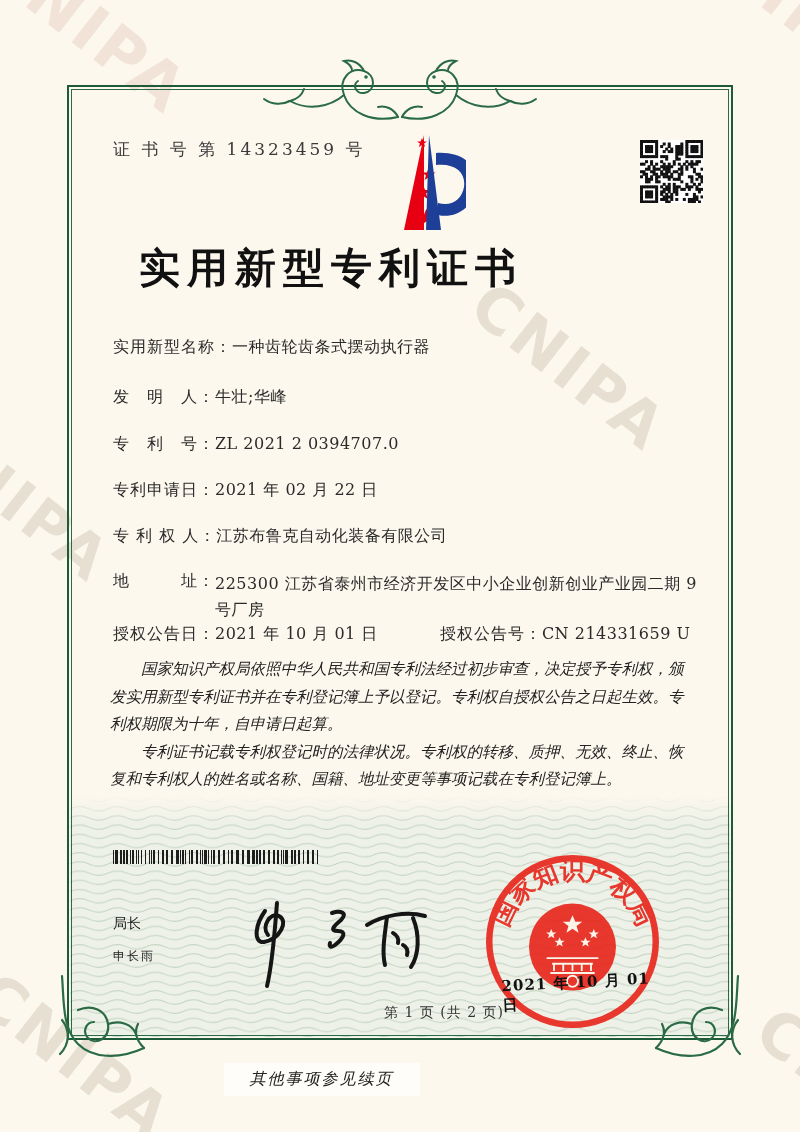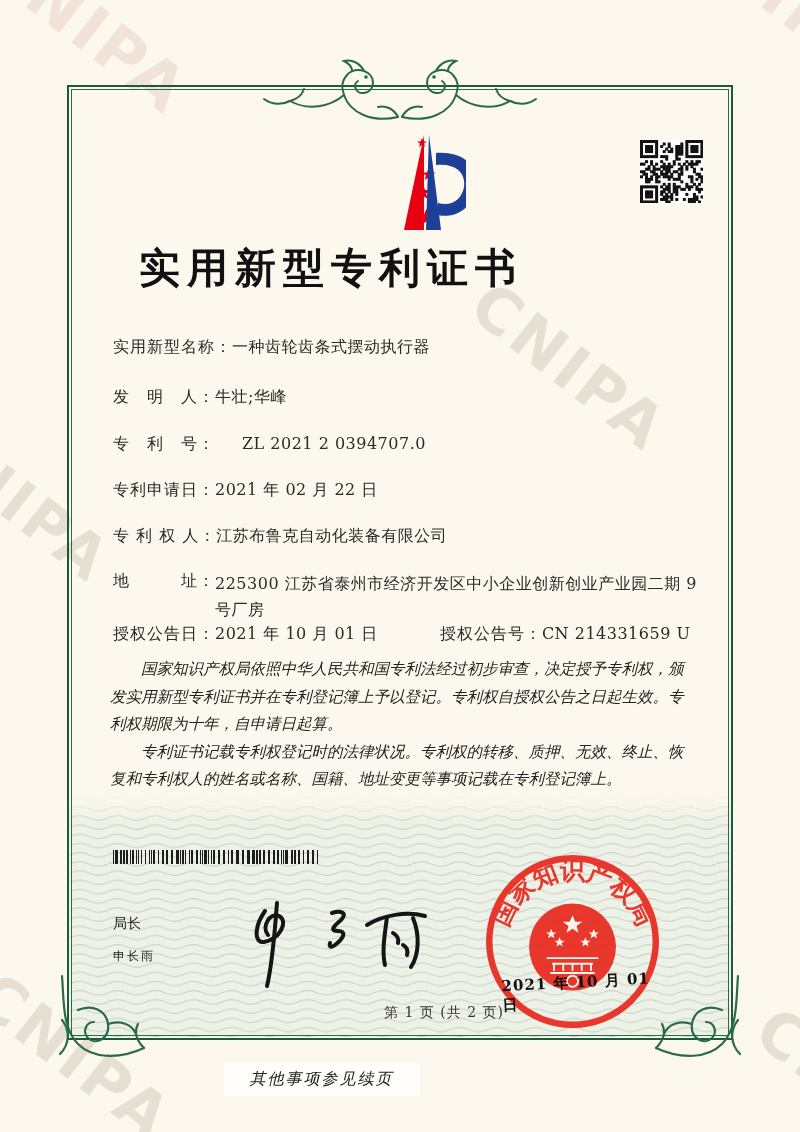--- a/index.html
+++ b/index.html
@@ -106,20 +106,21 @@
       <path d="M30,40 C44,34 58,40 60,54 C62,68 48,76 40,68 C34,62 38,52 46,52"></path>
       <path d="M14,50 C22,60 22,74 12,84"></path>
       <path d="M60,54 C72,50 84,54 88,64"></path>
       <path d="M96,78 C88,70 86,62 90,54"></path>
     </g>
   </svg>
   <svg class="abs" style="left:637px;top:970px;" width="115" height="100" viewBox="0 0 115 100">
     <use href="#flr" transform="translate(115,0) scale(-1,1)"></use>
   </svg>
 
+  <div class="abs" id="cert-number">证 书 号 第 14323459 号</div>
 
   <svg class="abs" style="left:334px;top:127px;" width="132" height="112" viewBox="0 0 132 112">
     <g fill="#e60012">
       <path id="star" transform="translate(88,16) scale(0.50)" d="M0,-10 L2.9,-3.1 10,-3.1 4.2,1.2 6.2,8.1 0,4 -6.2,8.1 -4.2,1.2 -10,-3.1 -2.9,-3.1 Z"></path>
       <use href="#star" transform="translate(-24,26) scale(1.35)" x="0" y="0"></use>
       <use href="#star" transform="translate(-52,40) scale(1.6)"></use>
       <use href="#star" transform="translate(-66,62) scale(1.8)"></use>
       <use href="#star" transform="translate(-42,78) scale(2.1)"></use>
       <polygon points="90,8 70,103 90,103"></polygon>
     </g>
@@ -425,21 +426,21 @@
   <div class="abs" id="title">实用新型专利证书</div>
 
   <div class="field-row" style="top:337px;align-items:flex-end;">
     <span class="field-label">实用新型名称：</span>
     <span class="field-value">一种齿轮齿条式摆动执行器</span>
   </div>
   <div class="field-row" style="top:387px;">
     <span class="field-label">发　明　人：</span>
     <span class="field-value">牛壮;华峰</span>
   </div>
-  <div class="field-row" style="top:434px;gap:27px;">
+  <div class="field-row" style="top:434px;">
     <span class="field-label">专　利　号：</span>
     <span class="field-value">ZL 2021 2 0394707.0</span>
   </div>
   <div class="field-row" style="top:480px;">
     <span class="field-label">专利申请日：</span>
     <span class="field-value">2021 年 02 月 22 日</span>
   </div>
   <div class="field-row" style="top:526px;">
     <span class="field-label">专 利 权 人：</span>
     <span class="field-value">江苏布鲁克自动化装备有限公司</span>

